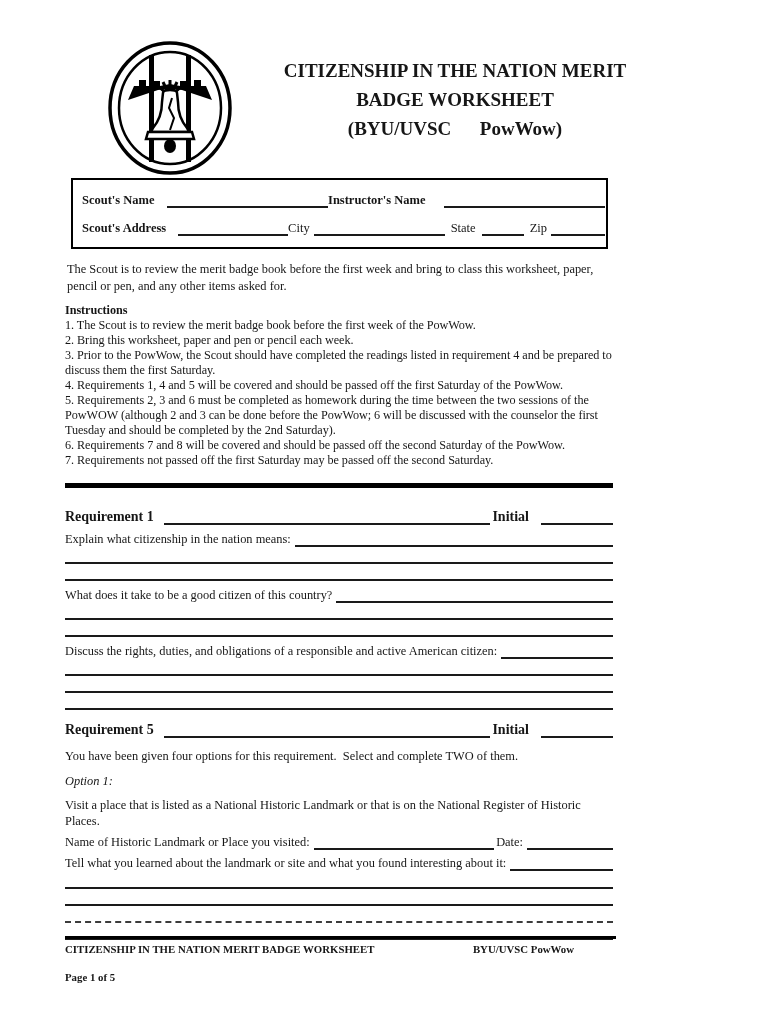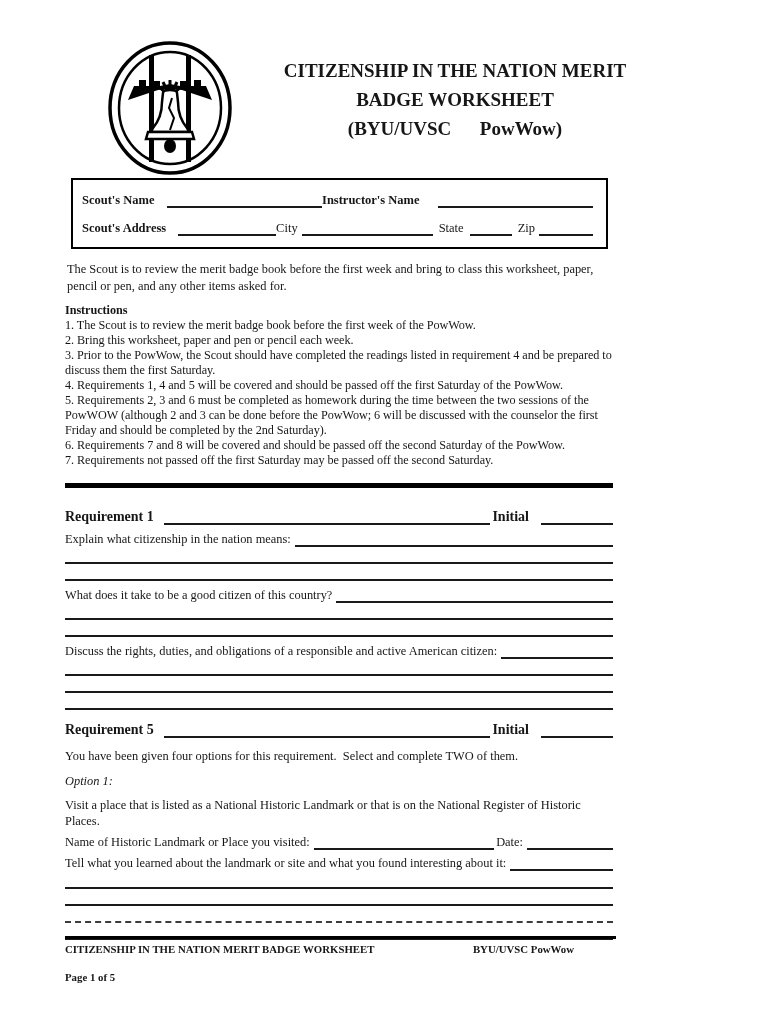--- a/index.html
+++ b/index.html
@@ -16,21 +16,21 @@
   .title {
     position:absolute; left:240px; top:56px; width:430px;
     text-align:center; font-weight:bold; font-size:19px; line-height:29px;
   }
   .title .pre { white-space:pre; }
 
   
   .content { margin:0 65px; }
 
   
-  .info-box { border:2.5px solid #000; margin:0 5px 12px 6px; padding:13px 13px 11px 9px; }
+  .info-box { border:2.5px solid #000; margin:0 5px 12px 6px; padding:13px 1px 11px 9px; }
   .frow { display:flex; align-items:flex-end; font-size:12.5px; }
   .frow + .frow { margin-top:13px; }
   .field { border-bottom:2px solid #1a1a1a; height:13px; }
   .grow { flex:1 1 auto; }
   .lbl { white-space:nowrap; line-height:15px; }
   .ml12 { margin-left:12px; }
   .ml18 { margin-left:18px; }
   .ml4  { margin-left:4px; }
   .ml6  { margin-left:6px; }
   .w-city  { width:131px; }
@@ -127,21 +127,21 @@
     </div>
 
     <p class="intro">The Scout is to review the merit badge book before the first week and bring to class this worksheet, paper, pencil or pen, and any other items asked for.</p>
 
     <div class="instructions">
       <div class="heading">Instructions</div>
       <div>1. The Scout is to review the merit badge book before the first week of the PowWow.</div>
       <div>2. Bring this worksheet, paper and pen or pencil each week.</div>
       <div>3. Prior to the PowWow, the Scout should have completed the readings listed in requirement 4 and be prepared to discuss them the first Saturday.</div>
       <div>4. Requirements 1, 4 and 5 will be covered and should be passed off the first Saturday of the PowWow.</div>
-      <div>5. Requirements 2, 3 and 6 must be completed as homework during the time between the two sessions of the PowWOW (although 2 and 3 can be done before the PowWow; 6 will be discussed with the counselor the first Friday and should be completed by the 2nd Saturday).</div>
+      <div>5. Requirements 2, 3 and 6 must be completed as homework during the time between the two sessions of the PowWOW (although 2 and 3 can be done before the PowWow; 6 will be discussed with the counselor the first Tuesday and should be completed by the 2nd Saturday).</div>
       <div>6. Requirements 7 and 8 will be covered and should be passed off the second Saturday of the PowWow.</div>
       <div>7. Requirements not passed off the first Saturday may be passed off the second Saturday.</div>
     </div>
 
     <hr class="rule-thick">
 
     <div class="req-heading">
       <span class="b req-label">Requirement 1</span>
       <span class="field grow"></span>
       <span class="b initial-label">Initial</span>

